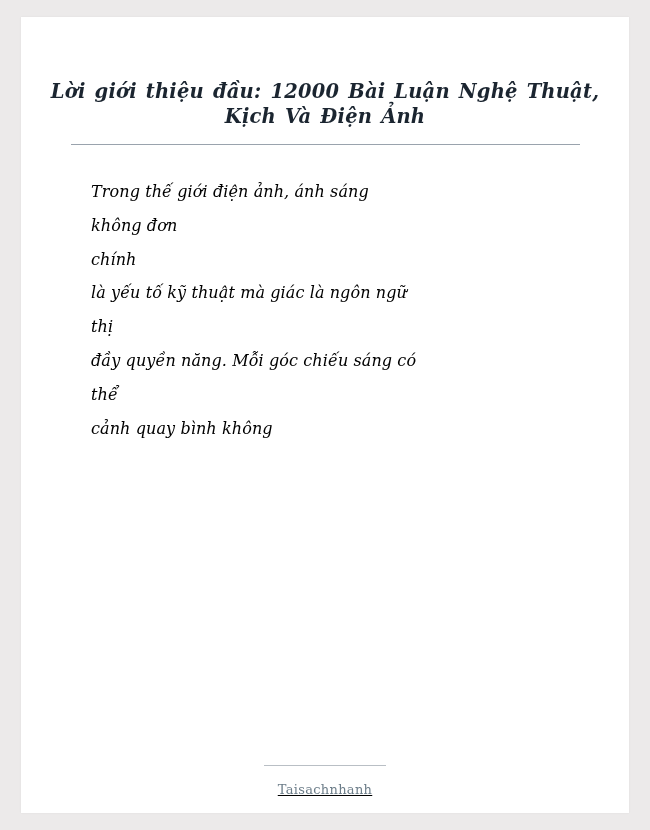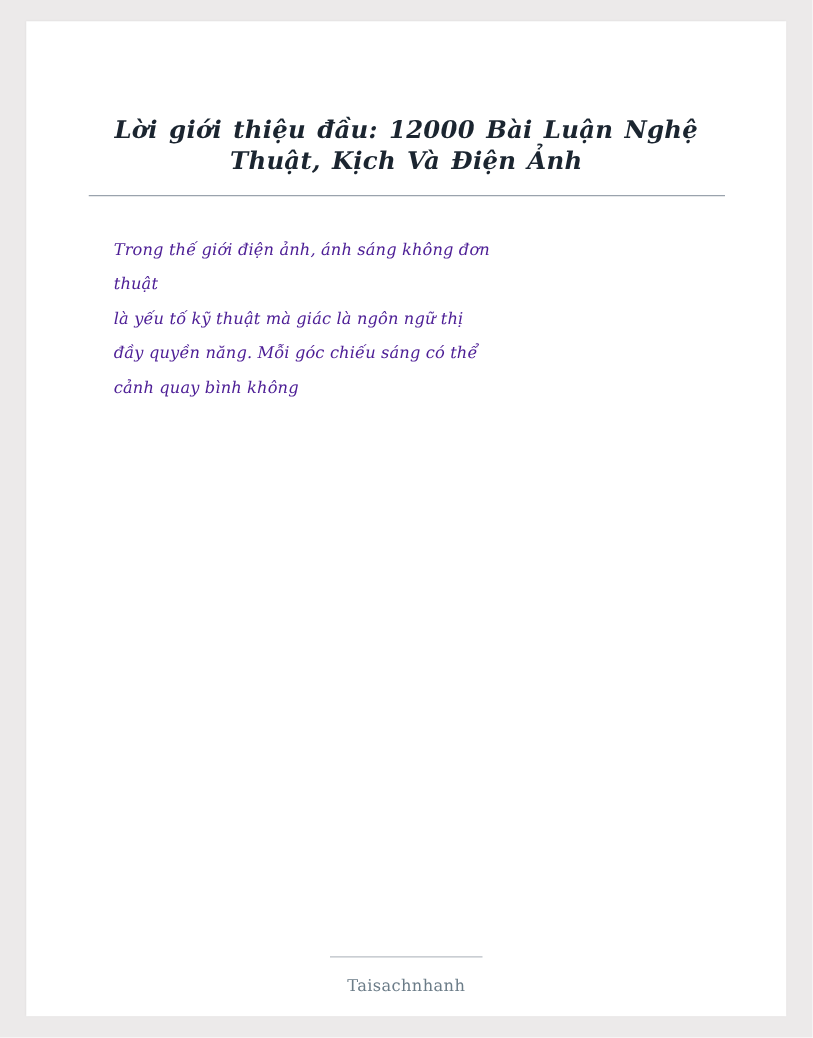--- a/index.html
+++ b/index.html
@@ -25,21 +25,21 @@
   .content {
     position: absolute;
     left: 0;
     top: 0;
     right: 0;
     bottom: 0;
     padding: 0 22px;
     box-sizing: border-box;
   }
   .doc-title {
-    margin: 12px;
+    margin: 0;
     padding-top: 62px;
     font-family: "DejaVu Serif", "Liberation Serif", serif;
     font-style: italic;
     font-weight: 700;
     font-size: 19.5px;
     line-height: 1.3;
     color: #1b2530;
     text-align: center;
     letter-spacing: 0.2px;
     word-spacing: 2px;
@@ -49,36 +49,37 @@
     width: 509px;
     height: 1px;
     background: #9aa3ad;
   }
   .body-text {
     margin: 0;
     padding-top: 30px;
     padding-left: 48px;
     font-family: "DejaVu Serif", "Liberation Serif", serif;
     font-style: italic;
-    font-size: 13px;
+    font-size: 16px;
     line-height: 2.12;
-    color: #4c1d95;
+    color: #000000;
     letter-spacing: 0.1px;
     max-width: 330px;
   }
   .body-text .line {
     display: block;
     white-space: pre-wrap;
   }
   .footer {
     position: absolute;
     left: 0;
     right: 0;
     bottom: 16px;
     text-align: center;
+    text-decoration: underline;
   }
   .footer-rule {
     margin: 0 auto 16px auto;
     width: 122px;
     height: 1px;
     background: #b9bfc5;
   }
   .footer-text {
     font-family: "DejaVu Serif", "Liberation Serif", serif;
     font-size: 13px;
@@ -91,21 +92,21 @@
 
 <div class="page">
   <div class="content">
 
     <h1 class="doc-title">Lời giới thiệu đầu: 12000 Bài Luận Nghệ Thuật, Kịch  Và Điện Ảnh</h1>
 
     <div class="title-rule"></div>
 
     <div class="body-text">
       <span class="line">Trong thế giới điện ảnh, ánh sáng không đơn</span>
-      <span class="line">thuật</span>
+      <span class="line">chính</span>
       <span class="line">là yếu tố kỹ thuật mà giác là ngôn ngữ thị</span>
       <span class="line">đầy quyền năng. Mỗi góc chiếu sáng có thể</span>
       <span class="line">cảnh quay bình không</span>
     </div>
 
     <div class="footer">
       <div class="footer-rule"></div>
       <div class="footer-text">Taisachnhanh</div>
     </div>
 

